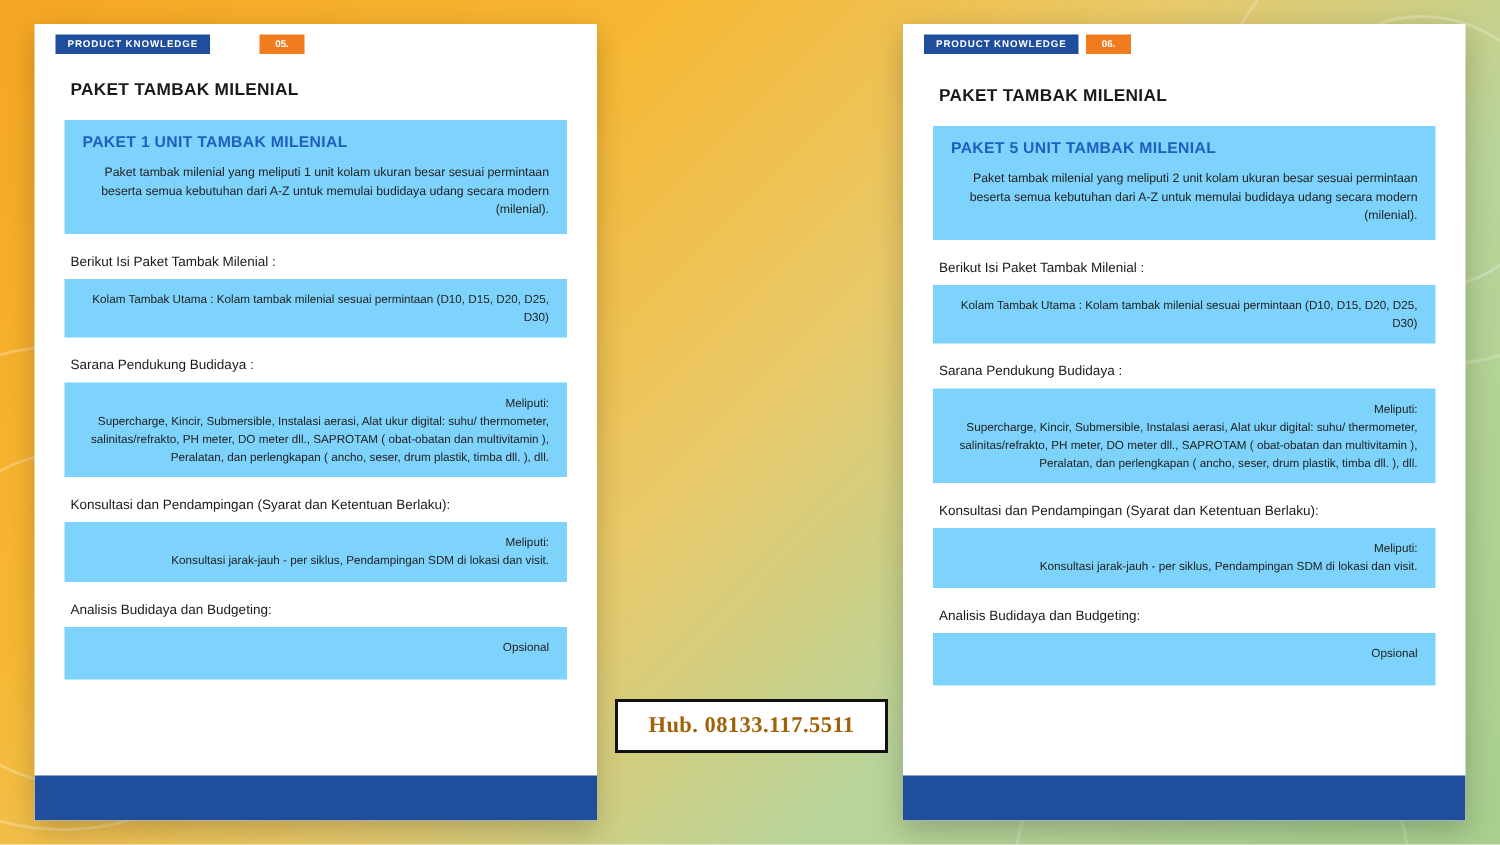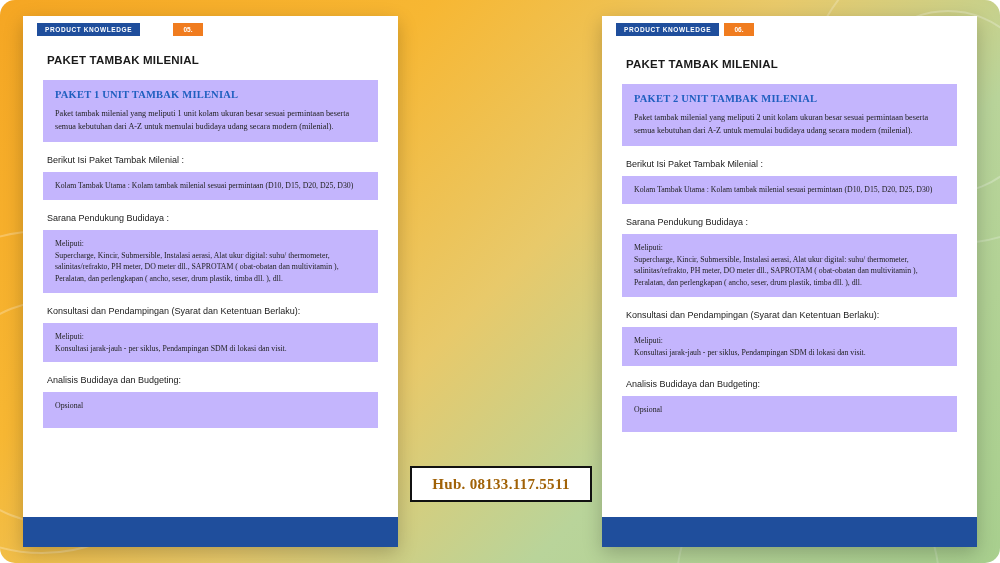--- a/index.html
+++ b/index.html
@@ -11,21 +11,20 @@
     height: 563px;
     overflow: hidden;
     font-family: "Liberation Sans", sans-serif;
   }
   #stage {
     position: relative;
     width: 1000px;
     height: 563px;
     background: linear-gradient(135deg, #f5a623 0%, #f7b733 28%, #e8c96a 50%, #b9d49a 70%, #a8cf8e 100%);
     overflow: hidden;
-    border-radius: 15px;
   }
   
   .deco {
     position: absolute;
     border-radius: 50%;
     border: 2px solid rgba(255,255,255,0.25);
   }
   .deco.c1 { width: 320px; height: 320px; left: -120px; top: 230px; }
   .deco.c2 { width: 220px; height: 220px; left: -60px; top: 300px; }
   .deco.c3 { width: 300px; height: 300px; right: -110px; top: -60px; border-color: rgba(255,255,255,0.22); }
@@ -75,36 +74,36 @@
     padding: 0 20px;
   }
   .slide-title {
     font-size: 11.5px;
     font-weight: bold;
     color: #1a1a1a;
     margin: 16px 0 14px 4px;
     letter-spacing: 0.2px;
   }
   .panel {
-    background: #c4b5fd;
+    background: #7dd3fc;
     padding: 9px 12px;
     margin-bottom: 13px;
-    font-family: Liberation Serif, serif;
   }
   .panel-heading {
     color: #1f5fbf;
     font-weight: bold;
     font-size: 10.5px;
     margin-bottom: 8px;
     letter-spacing: 0.2px;
   }
   .panel-text {
     font-size: 8.2px;
     color: #222;
     line-height: 1.55;
+    text-align: right;
   }
   .section-label {
     font-size: 9px;
     font-weight: normal;
     color: #1a1a1a;
     margin: 0 0 7px 4px;
   }
   .panel.sm { padding: 8px 12px; }
   .panel-text.small { font-size: 7.8px; line-height: 1.5; }
   .slide-footer {
@@ -187,21 +186,21 @@
 
   <div class="slide right">
     <div class="slide-top">
       <div class="tag-pk">PRODUCT KNOWLEDGE</div>
       <div class="tag-num" style="left:122px;">06.</div>
     </div>
     <div class="slide-body">
       <div class="slide-title">PAKET TAMBAK MILENIAL</div>
 
       <div class="panel">
-        <div class="panel-heading">PAKET 2 UNIT TAMBAK MILENIAL</div>
+        <div class="panel-heading">PAKET 5 UNIT TAMBAK MILENIAL</div>
         <div class="panel-text">Paket tambak milenial yang meliputi 2 unit kolam ukuran besar sesuai permintaan beserta semua kebutuhan dari A-Z untuk memulai budidaya udang secara modern (milenial).</div>
       </div>
 
       <div class="section-label">Berikut Isi Paket Tambak Milenial :</div>
       <div class="panel sm">
         <div class="panel-text small">Kolam Tambak Utama : Kolam tambak milenial sesuai permintaan (D10, D15, D20, D25, D30)</div>
       </div>
 
       <div class="section-label">Sarana Pendukung Budidaya :</div>
       <div class="panel sm">

